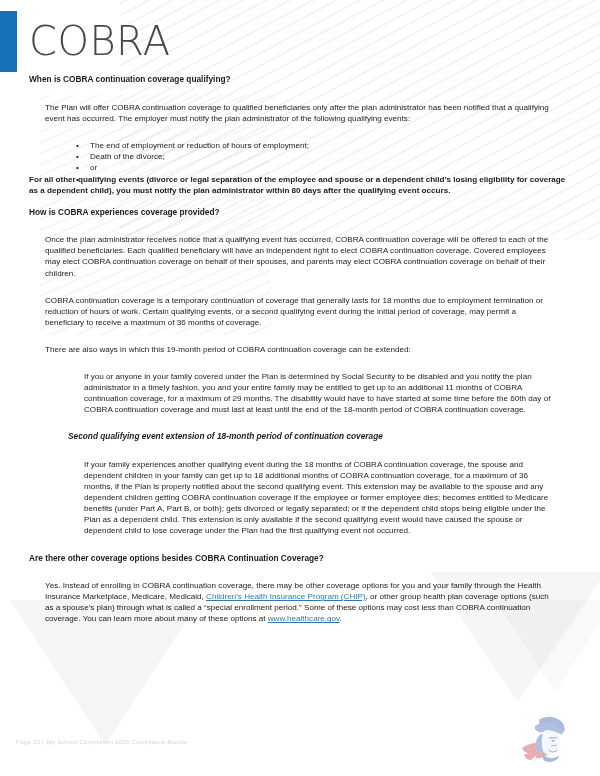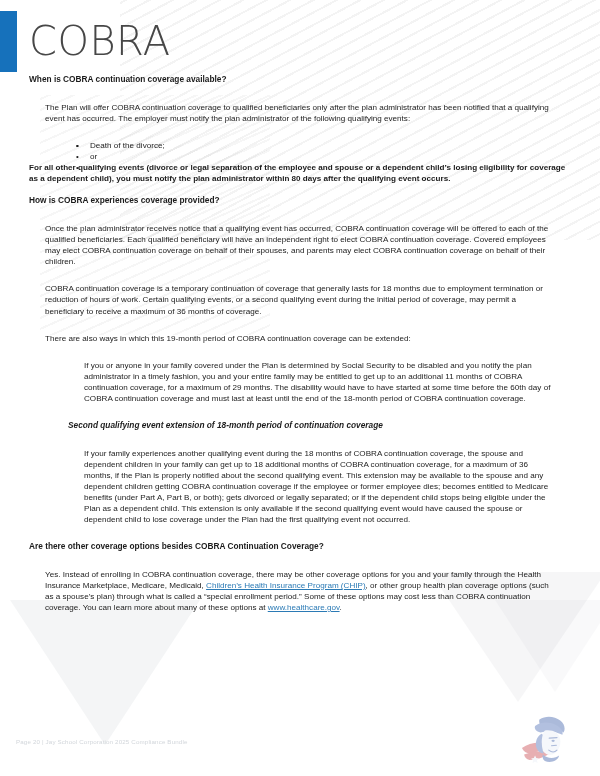--- a/index.html
+++ b/index.html
@@ -201,26 +201,27 @@
 </div>
 
 <div class="page">
 
   <div class="accent-bar"></div>
 
   <div class="page-title">COBRA</div>
 
   <div class="content">
 
-    <p class="h-q">When is COBRA continuation coverage available?</p>
+    <p class="h-q">When is COBRA continuation coverage qualifying?</p>
     <p class="body">The Plan will offer COBRA continuation coverage to qualified beneficiaries only after the plan administrator has been notified that a qualifying event has occurred.  The employer must notify the plan administrator of the following qualifying events:</p>
 
     <ul class="bullets">
       <li>
         <span class="dot">•</span>
+        <span>The end of employment or reduction of hours of employment;</span>
       </li>
       <li>
         <span class="dot">•</span>
         <span>Death of the divorce;</span>
       </li>
       <li>
         <span class="dot">•</span>
         <span>or</span>
       </li>
       <li>

